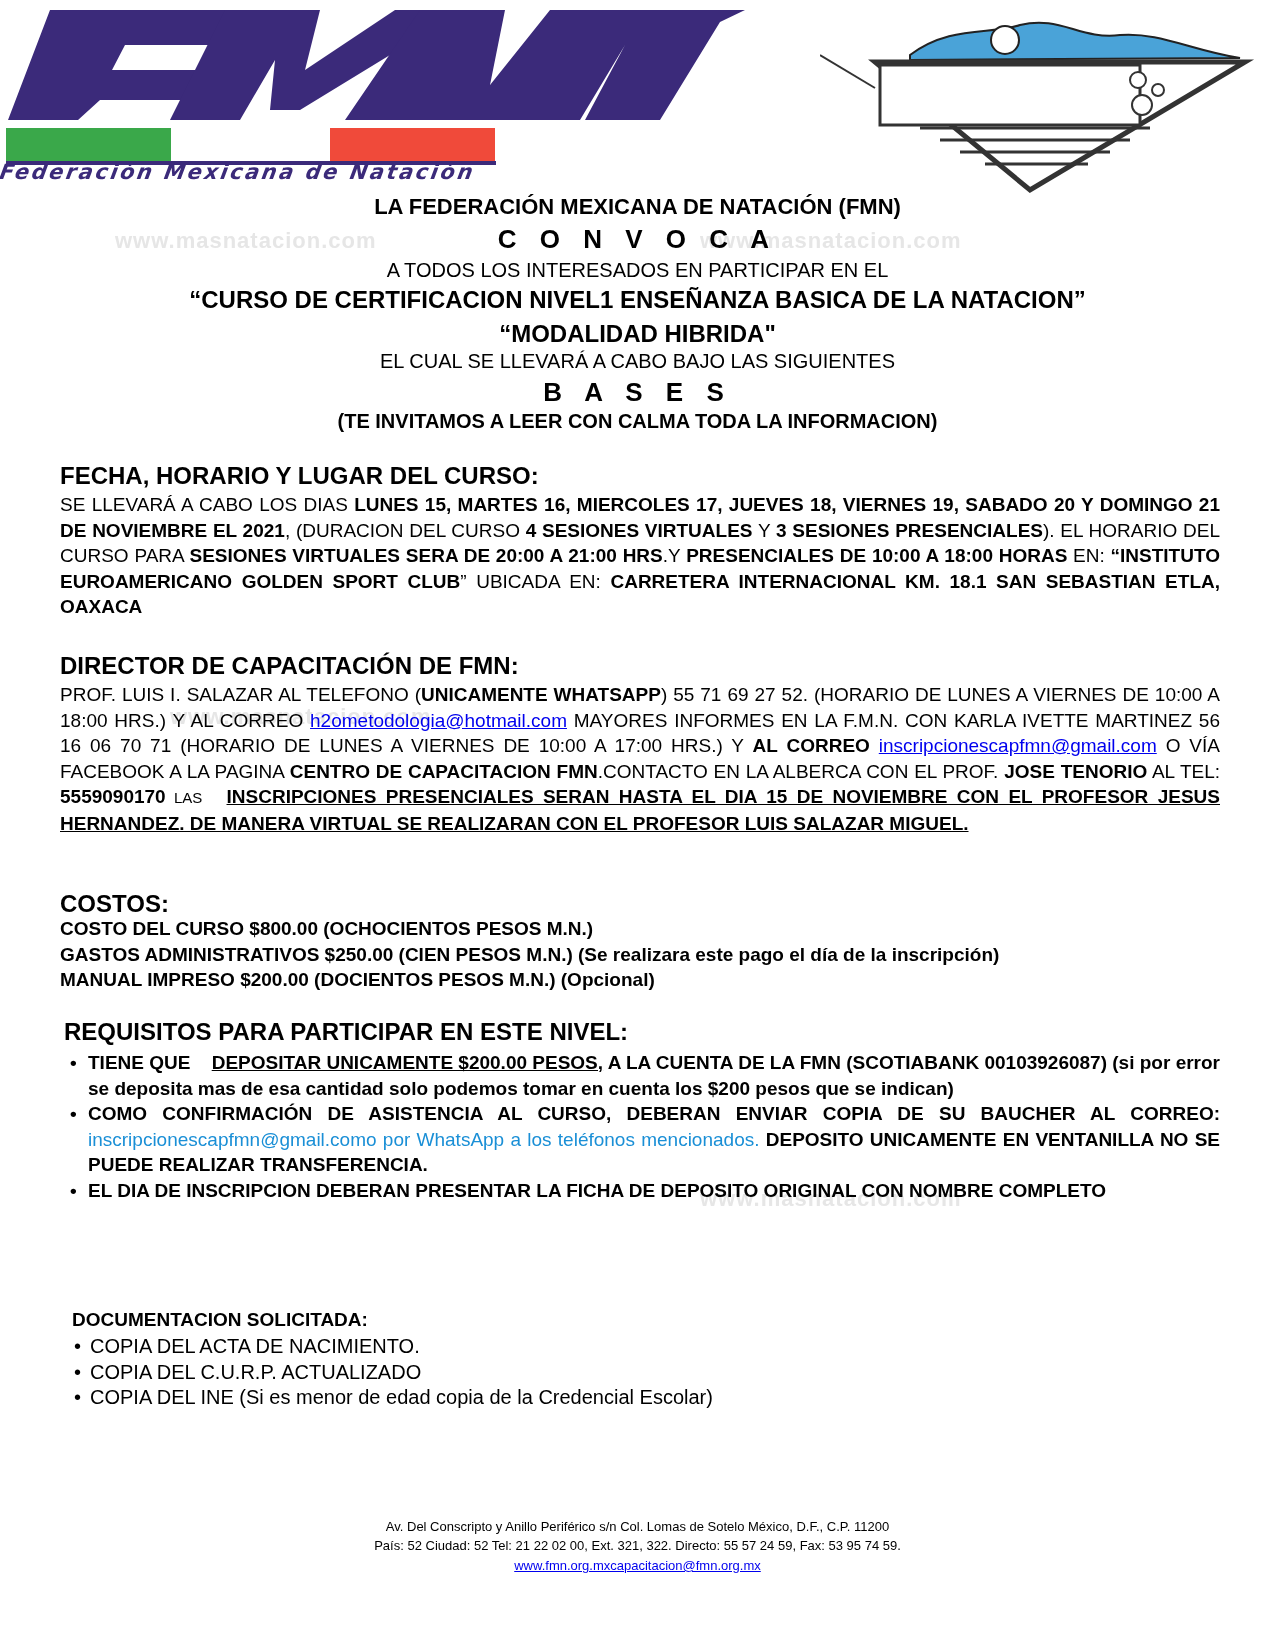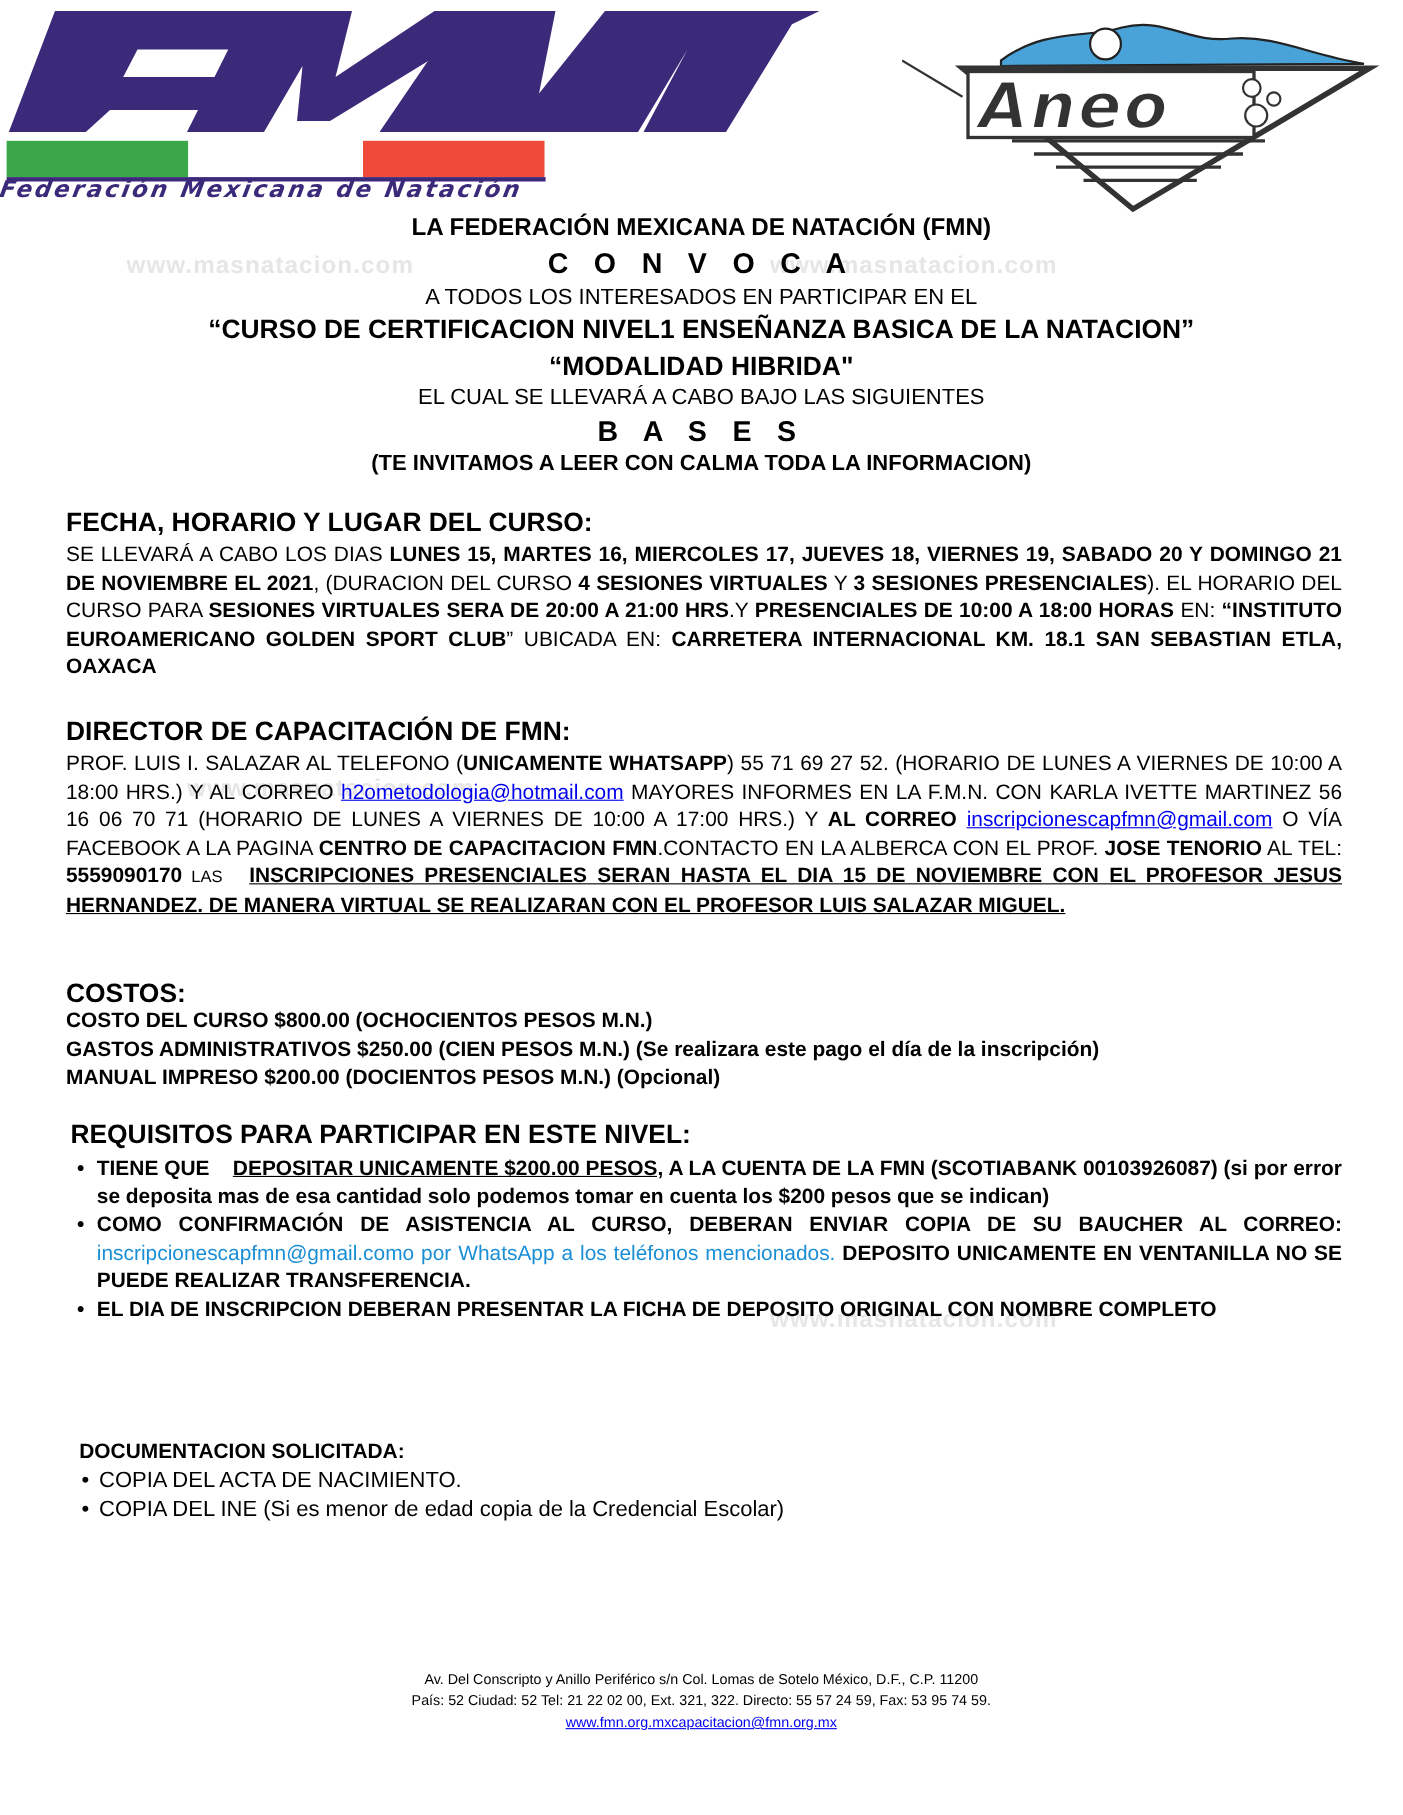--- a/index.html
+++ b/index.html
@@ -61,21 +61,20 @@
       <line x1="100" y1="118" x2="330" y2="118"></line>
       <line x1="120" y1="130" x2="310" y2="130"></line>
       <line x1="140" y1="142" x2="290" y2="142"></line>
       <line x1="165" y1="154" x2="268" y2="154"></line>
     </g>
     <rect x="60" y="55" width="260" height="60" fill="#fff" stroke="#333" stroke-width="3"></rect>
     <circle cx="318" cy="70" r="8" fill="#fff" stroke="#333" stroke-width="2"></circle>
     <circle cx="338" cy="80" r="6" fill="#fff" stroke="#333" stroke-width="2"></circle>
     <circle cx="322" cy="95" r="10" fill="#fff" stroke="#333" stroke-width="2"></circle>
   </svg>
-  <div class="abs" style="left:70px; top:52px; font-family:'DejaVu Sans', sans-serif; font-weight:bold; font-style:italic; font-size:58px; color:#333; -webkit-text-stroke:2px #fff; letter-spacing:2px;">Aneo</div>
 </div>
 
 <div class="abs watermark" style="left:115px; top:228px;">www.masnatacion.com</div>
 <div class="abs watermark" style="left:700px; top:228px;">www.masnatacion.com</div>
 <div class="abs watermark" style="left:170px; top:704px;">www.masnatacion.com</div>
 <div class="abs watermark" style="left:700px; top:1186px;">www.masnatacion.com</div>
 
 <div class="abs center h-main" style="top:194px;">LA FEDERACIÓN MEXICANA DE NATACIÓN (FMN)</div>
 <div class="abs center h-spaced" style="top:224px;">C O N V O C A</div>
 <div class="abs center h-sub" style="top:259px;">A TODOS LOS INTERESADOS EN PARTICIPAR EN EL</div>
@@ -98,18 +97,19 @@
 
 <div class="abs sec-h" style="top:1018px; left:64px;">REQUISITOS PARA PARTICIPAR EN ESTE NIVEL:</div>
 <ul class="req" style="top:1050px;">
   <li><span>TIENE QUE </span><span class="ul">DEPOSITAR UNICAMENTE $200.00 PESOS,</span><span> A LA CUENTA DE LA FMN (SCOTIABANK 00103926087) (si por error se deposita mas de esa cantidad solo podemos tomar en cuenta los $200 pesos que se indican)</span></li>
   <li><span>COMO CONFIRMACIÓN DE ASISTENCIA AL CURSO, DEBERAN ENVIAR COPIA DE SU BAUCHER  AL CORREO: </span><span class="cyan-text" style="font-weight:normal;">inscripcionescapfmn@gmail.como por WhatsApp a los teléfonos mencionados.</span><span> DEPOSITO UNICAMENTE EN VENTANILLA NO SE PUEDE REALIZAR TRANSFERENCIA.</span></li>
   <li>EL DIA DE INSCRIPCION DEBERAN PRESENTAR LA FICHA DE DEPOSITO ORIGINAL CON NOMBRE COMPLETO</li>
 </ul>
 <div class="abs line" style="top:1309px; left:72px;">DOCUMENTACION SOLICITADA:</div>
 <ul class="docs" style="top:1334px;">
   <li>COPIA DEL ACTA DE NACIMIENTO.</li>
+  <li>COPIA DEL  C.U.R.P. ACTUALIZADO</li>
   <li>COPIA DEL INE  (Si es menor de edad copia de la Credencial Escolar)</li>
 </ul>
 
 <div class="abs center footer" style="top:1518px;">Av. Del Conscripto y Anillo Periférico s/n Col. Lomas de Sotelo México, D.F., C.P. 11200</div>
 <div class="abs center footer" style="top:1537px;">País: 52 Ciudad: 52 Tel: 21 22 02 00, Ext. 321, 322. Directo: 55 57 24 59, Fax: 53 95 74 59.</div>
 <div class="abs center footer" style="top:1557px;"><a>www.fmn.org.mxcapacitacion@fmn.org.mx</a></div>
 
 </body></html>

